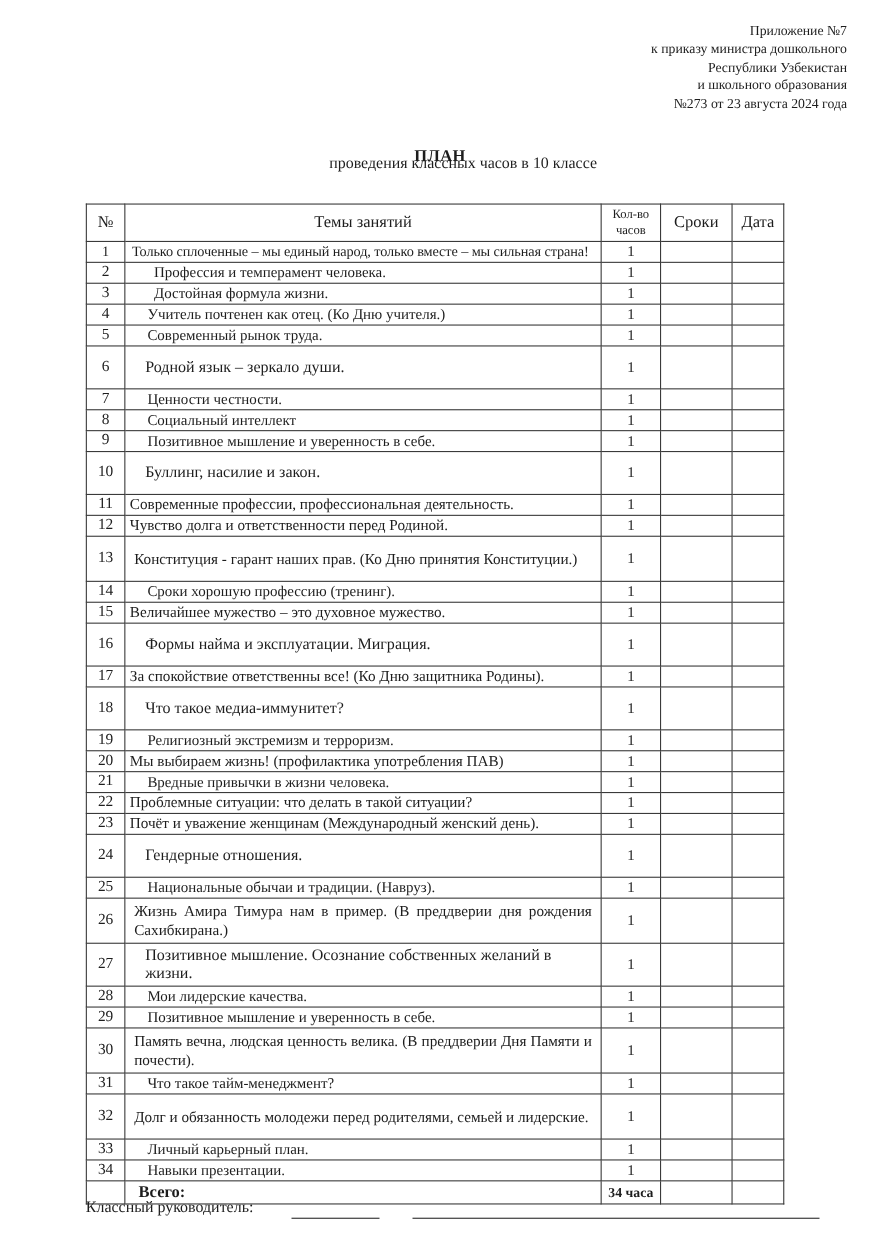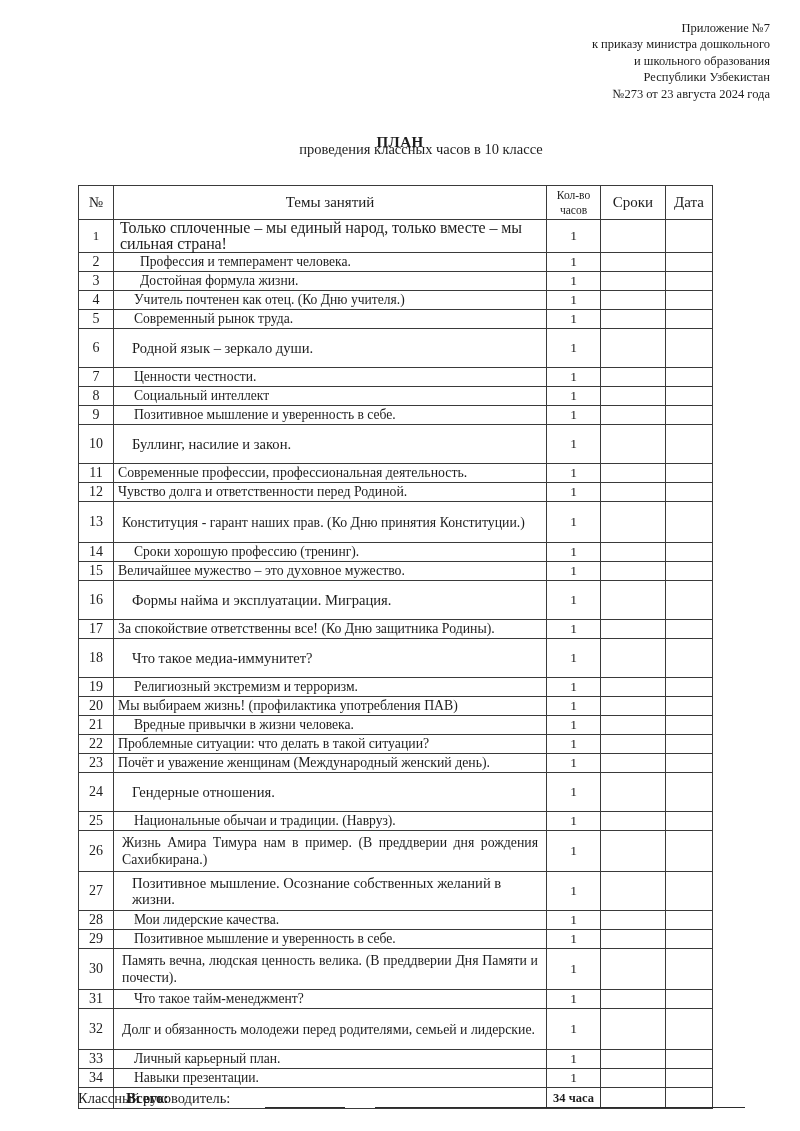--- a/index.html
+++ b/index.html
@@ -100,21 +100,21 @@
     font-size: 13.5px;
   }
   td.terms, td.date { }
 
   td.theme {
     font-size: 13.6px;
     padding: 0 4px 0 8px;
     line-height: 16px;
   }
   
-  tr.r-small td.theme { font-size: 16px; padding-left: 6px; letter-spacing: -0.1px; }
+  tr.r-small td.theme { font-size: 13px; padding-left: 6px; letter-spacing: -0.1px; }
   tr.r-small td.num   { font-size: 13px; }
 
   tr.r-indent td.theme { padding-left: 26px; }
   tr.r-indent2 td.theme { padding-left: 20px; }
 
   tr.r-tall td { height: 38px; }
   tr.r-tall td.theme { font-size: 14.6px; padding-left: 18px; }
 
   tr.r-two td.theme {
     text-align: justify;
@@ -172,22 +172,22 @@
   }
 </style>
 </head>
 <body>
 
 <div class="page">
 
   <div class="letterhead">
     <div>Приложение №7</div>
     <div>к приказу министра дошкольного</div>
+    <div>Республики Узбекистан</div>
     <div>и школьного образования</div>
-    <div>Республики Узбекистан</div>
     <div>№273 от 23 августа 2024 года</div>
   </div>
 
   <div class="doc-title">ПЛАН</div>
   <div class="doc-subtitle">проведения  классных часов в 10  классе</div>
 
   <table class="plan-table">
     <colgroup>
       <col class="c-num">
       <col class="c-theme">

